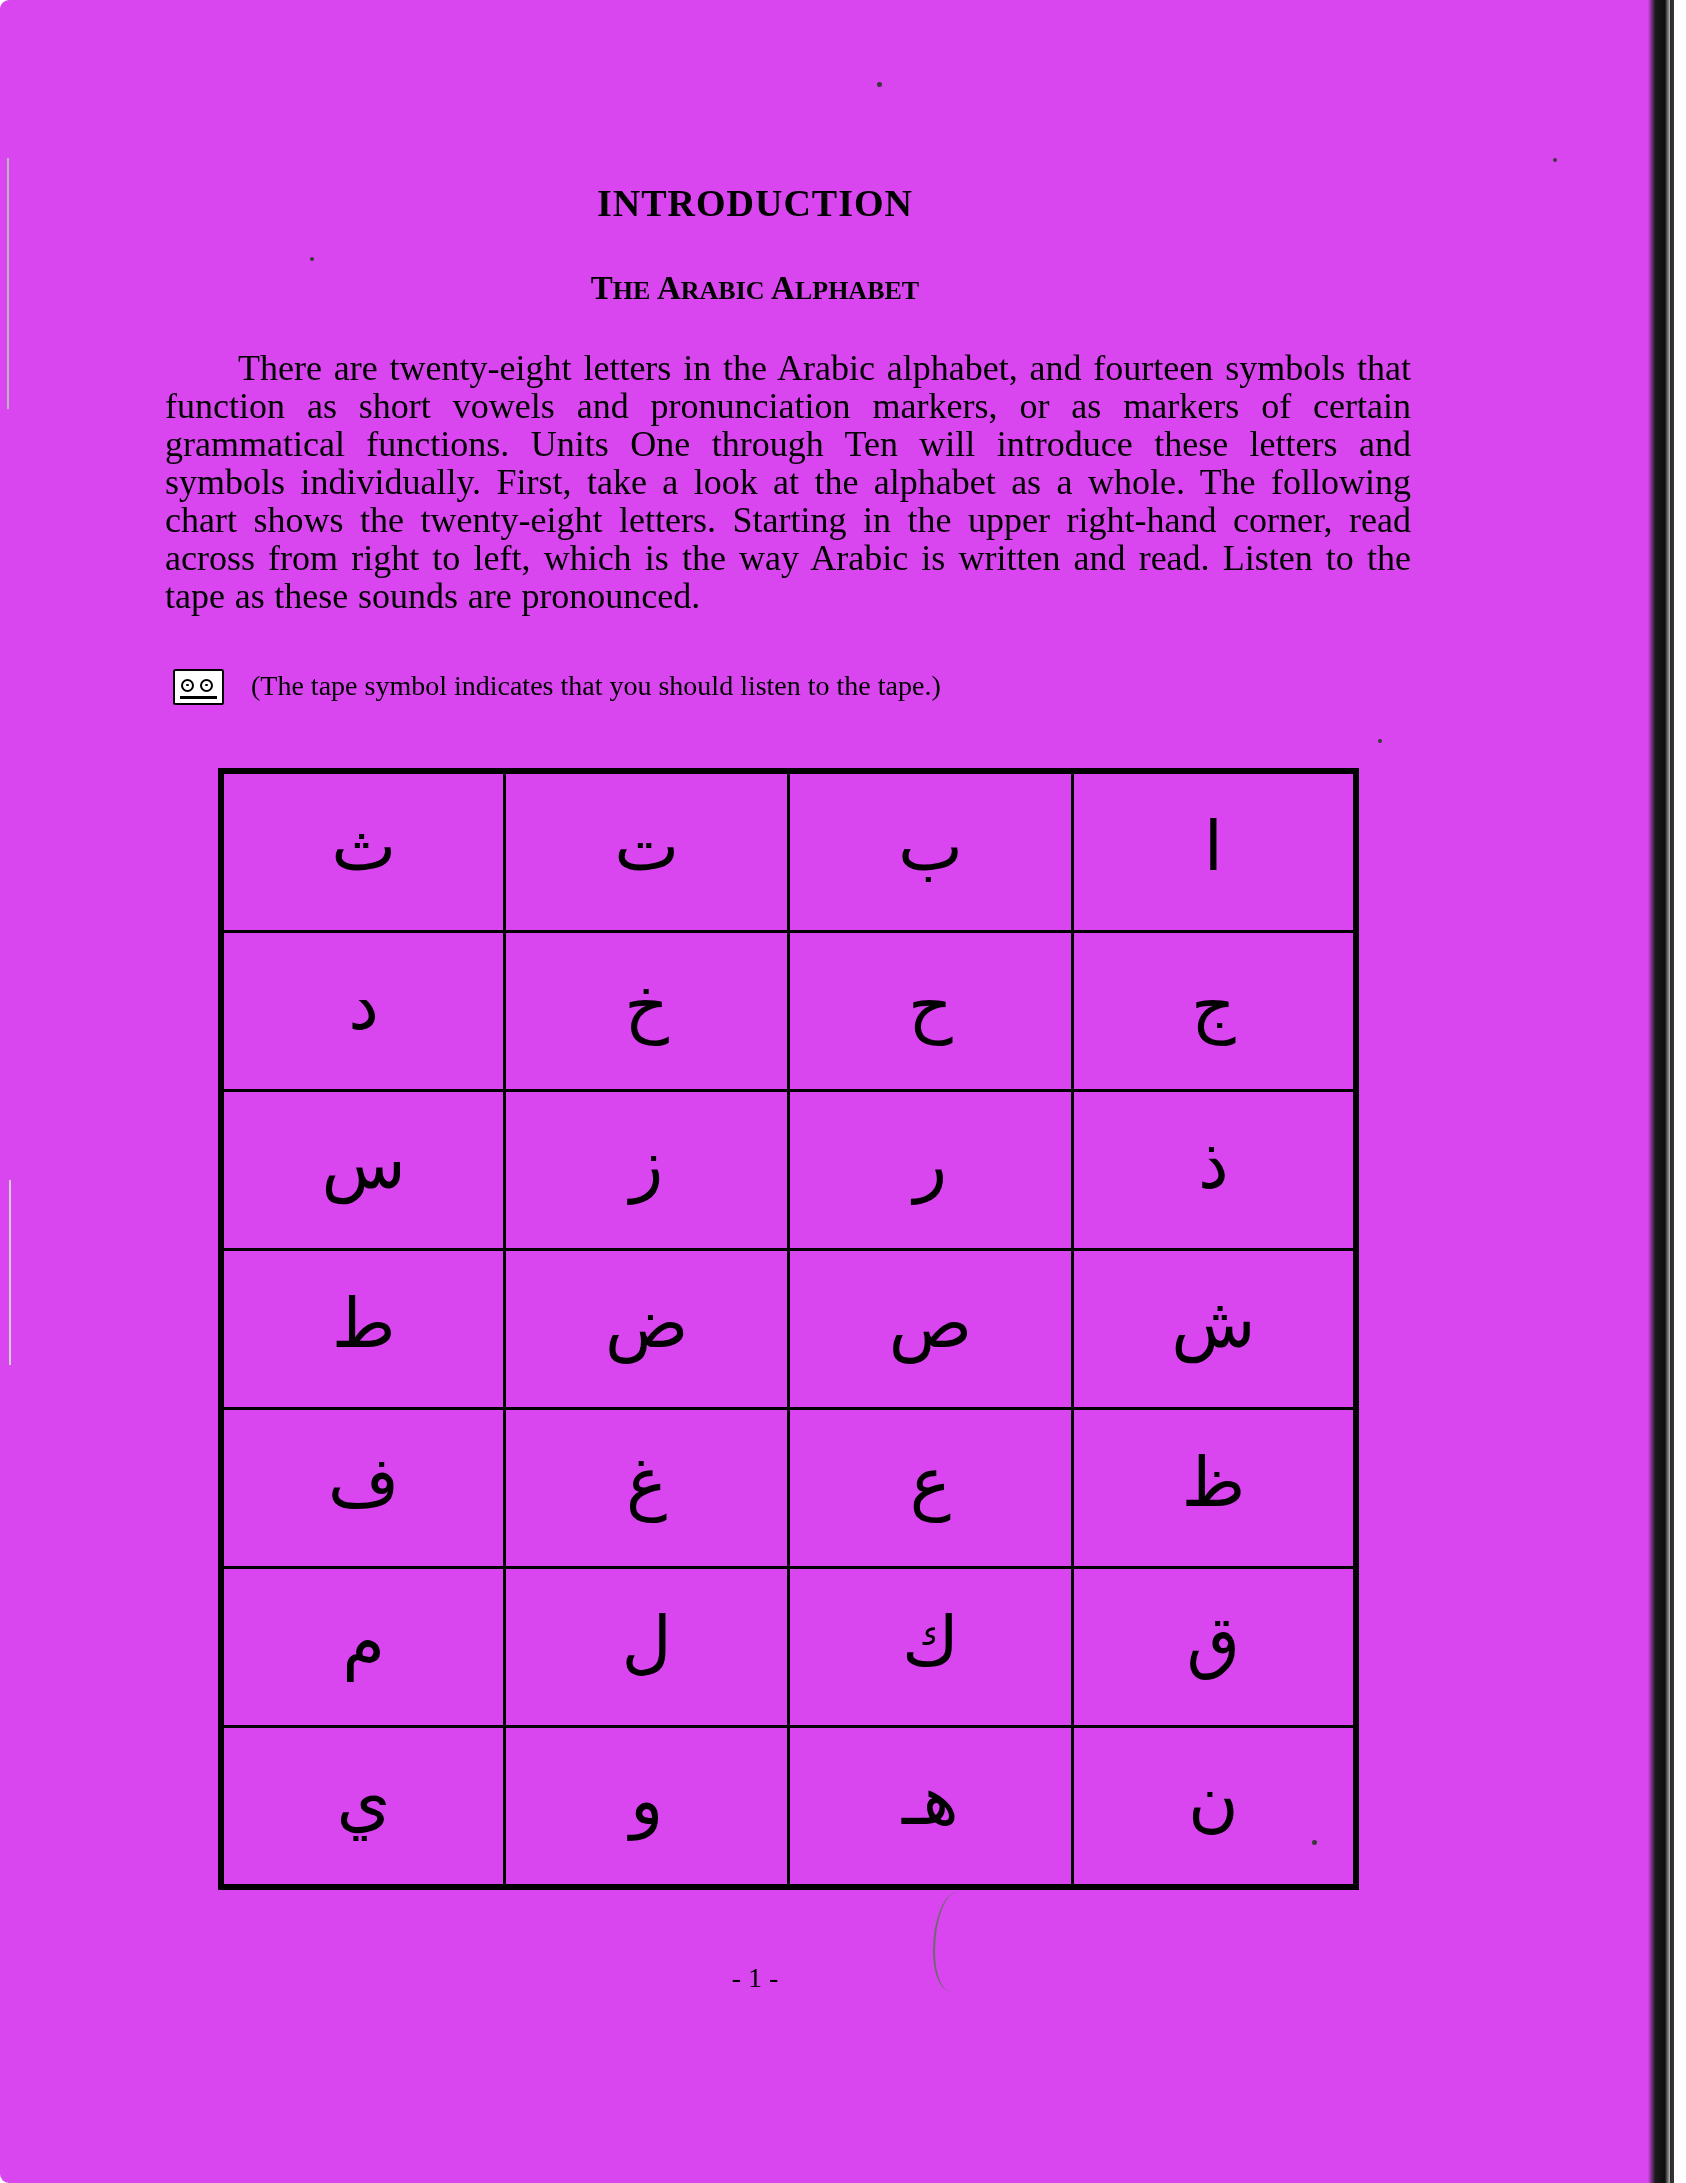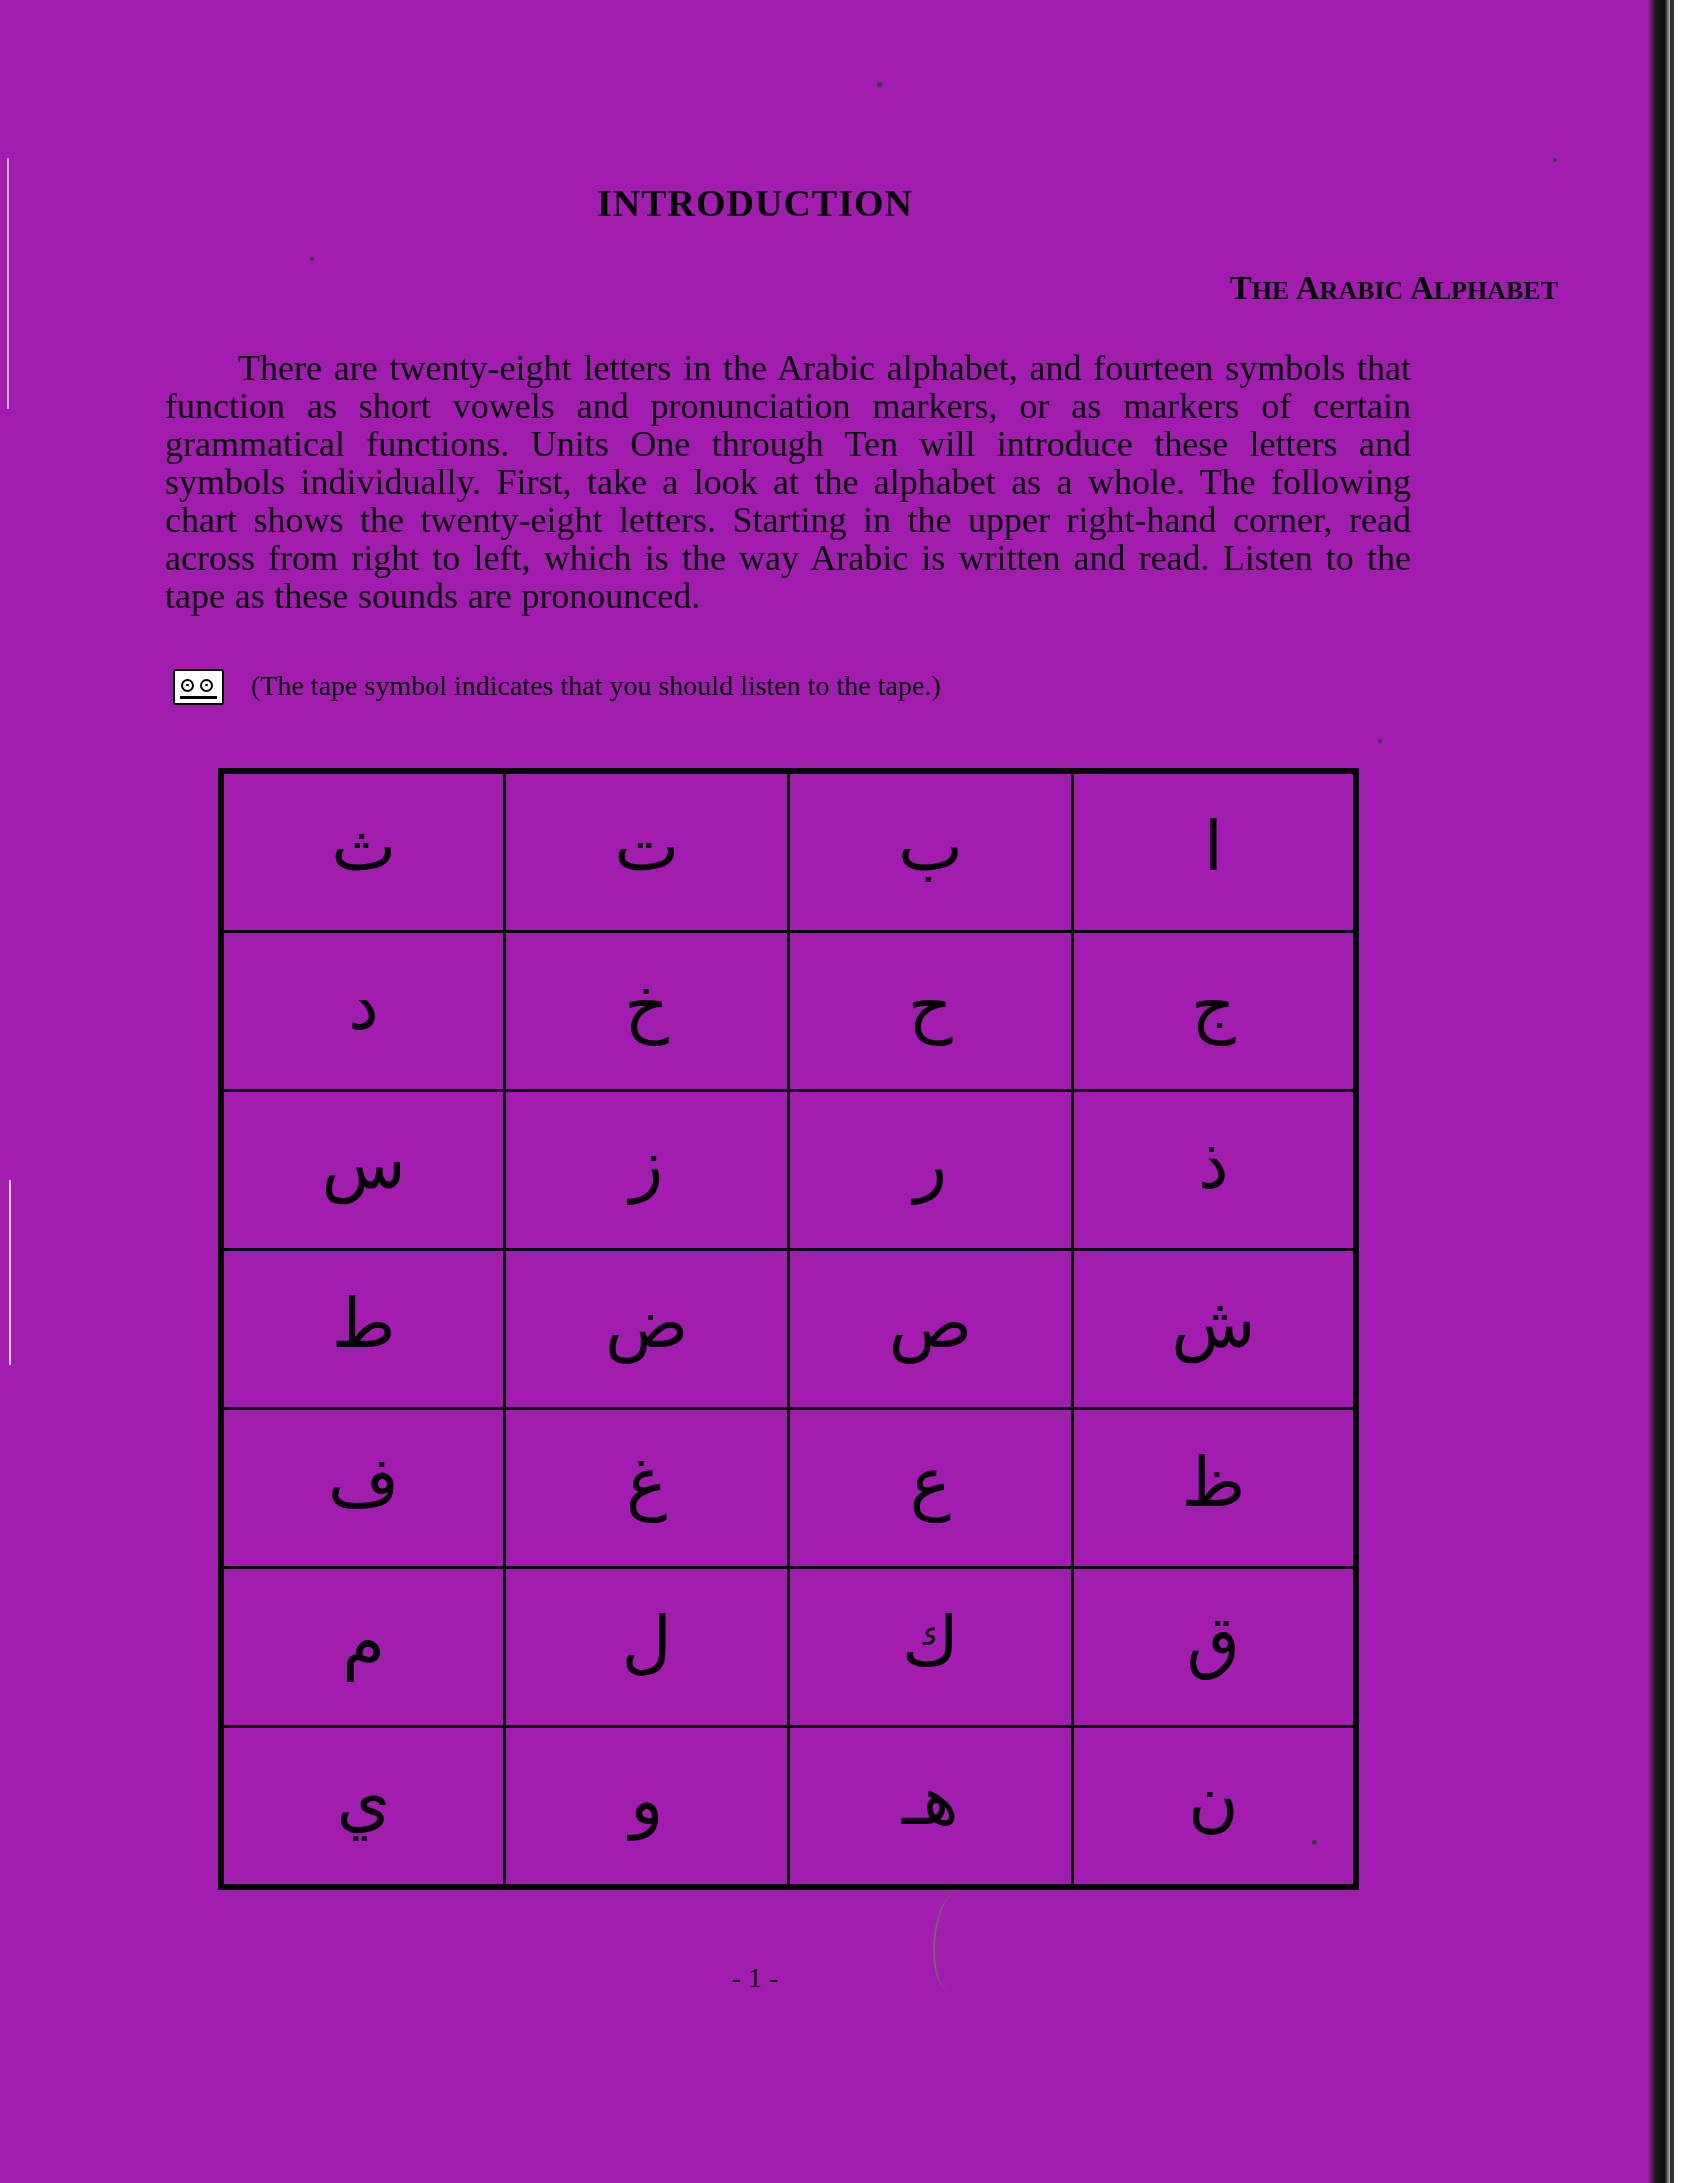--- a/index.html
+++ b/index.html
@@ -16,21 +16,22 @@
     overflow: hidden;
   }
 
   
   .page {
     position: absolute;
     left: 0;
     top: 0;
     width: 1686px;
     height: 2183px;
-    background: #a21caf;
+    background: #d946ef;
+    border-radius: 9px;
   }
 
   
   .scan-edge-right {
     position: absolute;
     right: 0;
     top: 0;
     width: 53px;
     height: 2183px;
     background: linear-gradient(to right, rgba(255,255,255,0) 0%, rgba(255,255,255,0) 28%, #1b1b1b 42%, #0d0d0d 60%, #ffffff 74%, #ffffff 100%);
@@ -79,25 +80,24 @@
     font-size: 38px;
     font-weight: bold;
     letter-spacing: 1px;
     font-family: "Liberation Serif", serif;
   }
   .subtitle {
     position: absolute;
     left: 0;
     top: 270px;
     width: 1510px;
-    text-align: right;
+    text-align: center;
     font-size: 30px;
     font-weight: bold;
     font-family: "Liberation Serif", serif;
-    margin-left: 48px;
   }
   .subtitle .sc-big { font-size: 33px; }
   .subtitle .sc-small { font-size: 26px; }
 
   
   .para {
     position: absolute;
     left: 165px;
     top: 349px;
     width: 1246px;

